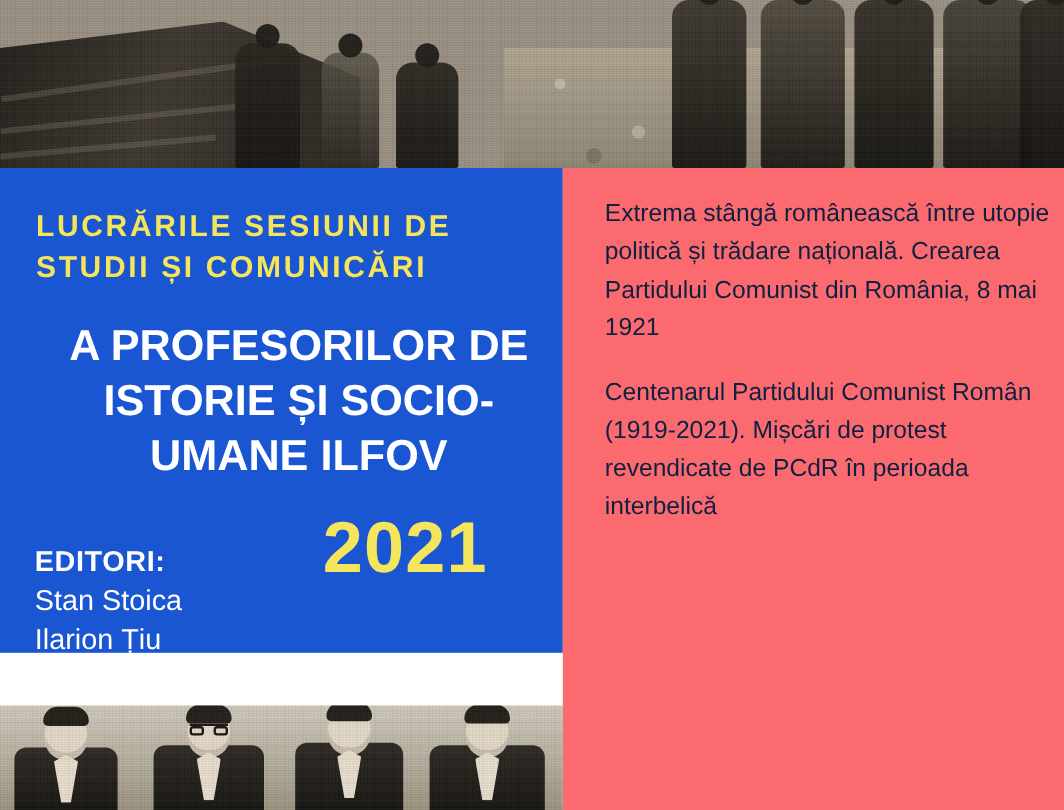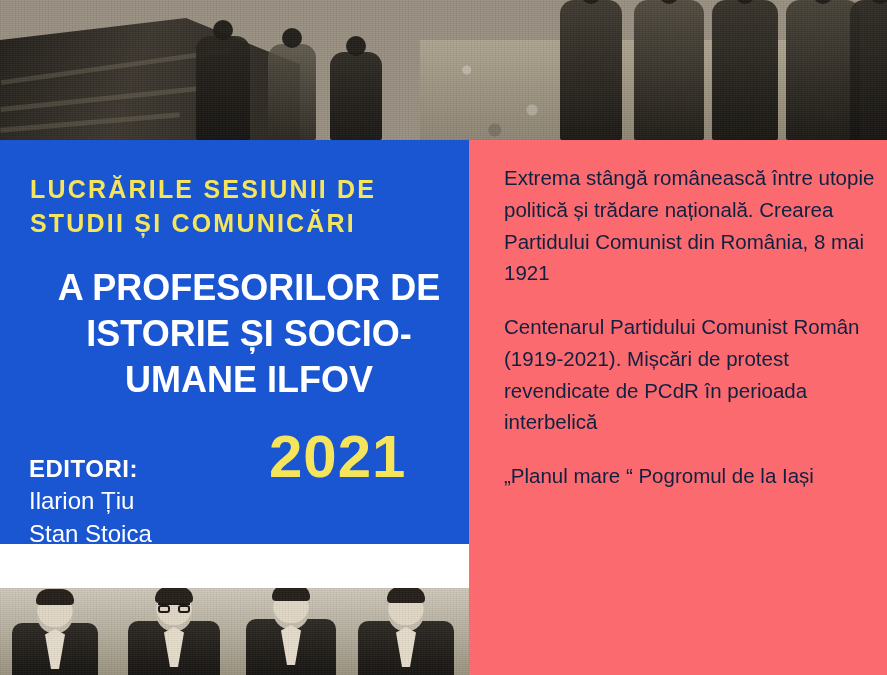--- a/index.html
+++ b/index.html
@@ -317,35 +317,32 @@
       </div>
     <div class="grain"></div>
   </div>
 
   <div class="left-panel">
     <div class="kicker">Lucrările sesiunii de studii și comunicări</div>
     <div class="headline">A profesorilor de istorie și socio-umane Ilfov</div>
     <div class="year">2021</div>
     <div class="editors">
       <span class="editors-label">EDITORI:</span>
+      <span class="editor-name">Stan Stoica</span>
       <span class="editor-name">Ilarion Țiu</span>
-      <span class="editor-name">Stan Stoica</span>
     </div>
   </div>
 
   <div class="right-panel">
     <div class="topics">
       <div class="topic-block">
         <p>Extrema stângă românească între utopie politică și trădare națională. Crearea Partidului Comunist din România, 8 mai 1921</p>
       </div>
       <div class="topic-block">
         <p>Centenarul Partidului Comunist Român (1919-2021).  Mișcări de protest revendicate de PCdR în perioada interbelică</p>
-      </div>
-      <div class="topic-block">
-        <p>„Planul mare “ Pogromul de la Iași</p>
       </div>
     </div>
   </div>
 
   <div class="bottom-photo">
     <div class="bg"></div>
     <div class="portrait p1">
       <span class="head"></span>
       <span class="hair"></span>
       <span class="shirt"></span>

